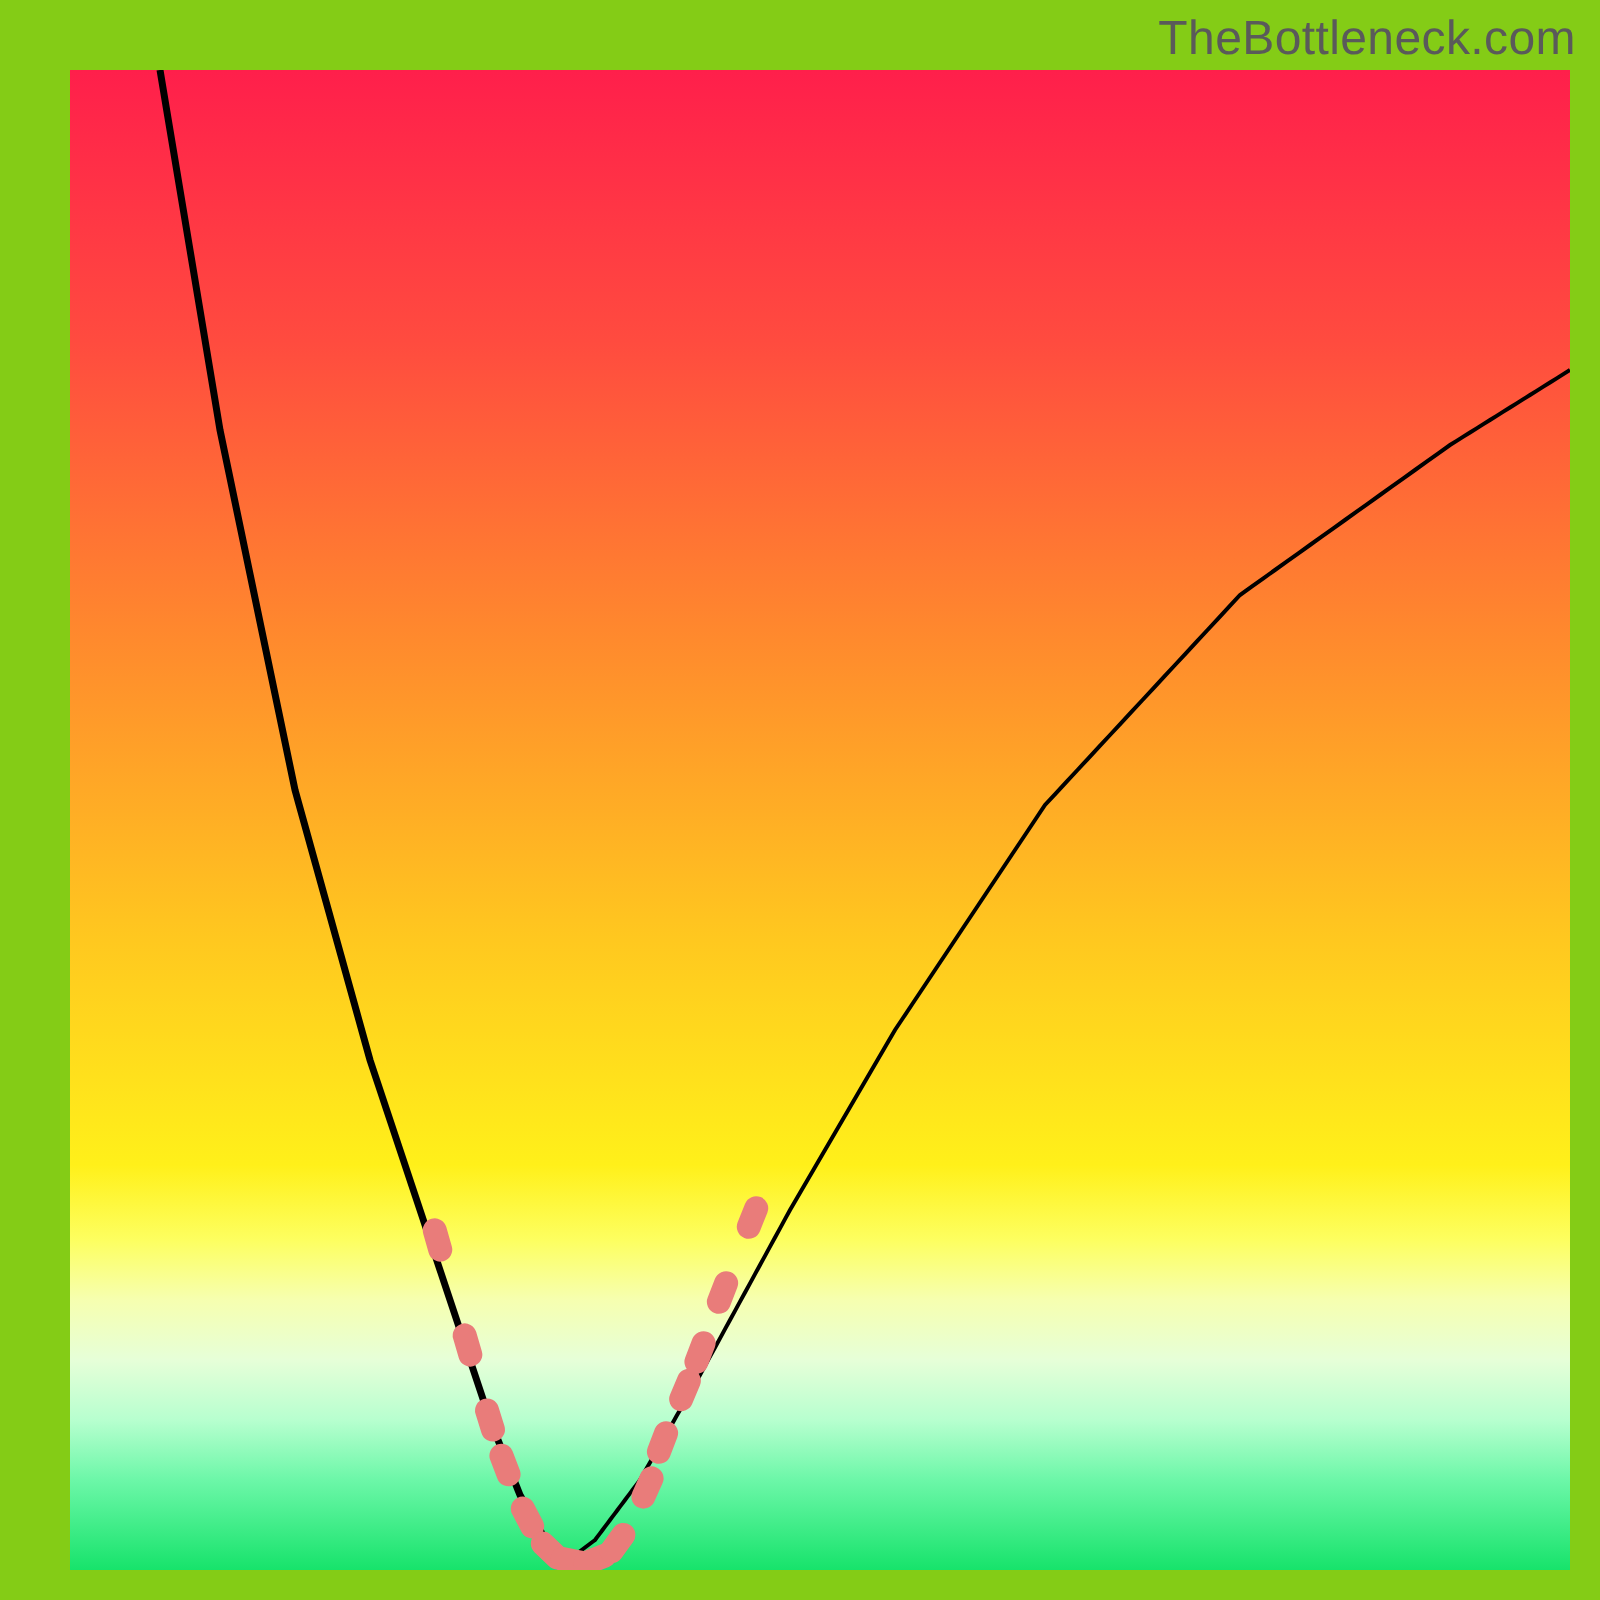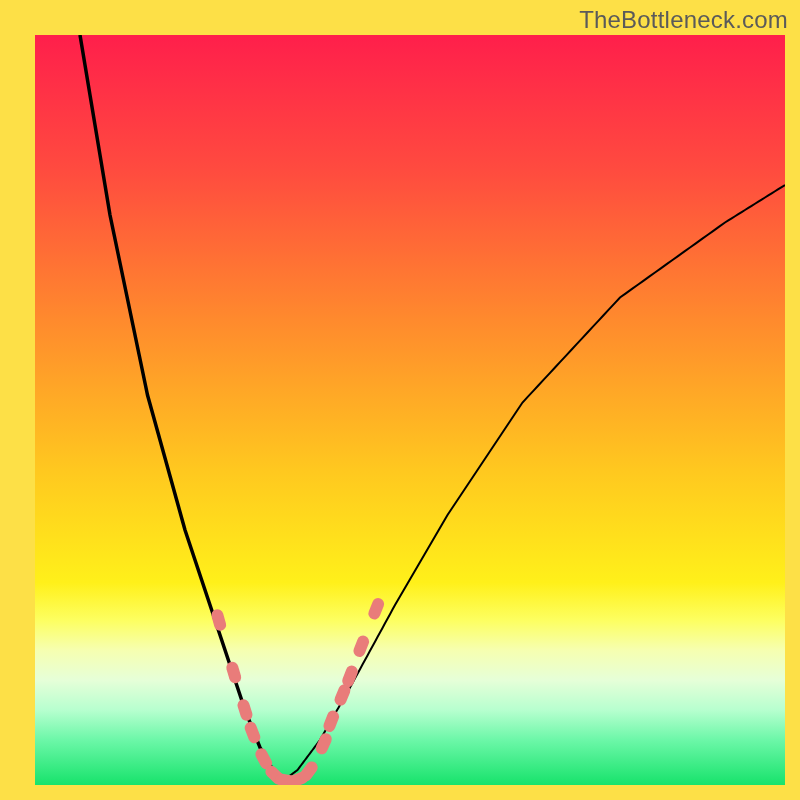--- a/index.html
+++ b/index.html
@@ -8,21 +8,21 @@
     width: 800px;
     height: 800px;
     background: #000;
     overflow: hidden;
     font-family: Arial, Helvetica, sans-serif;
   }
   .stage {
     position: relative;
     width: 800px;
     height: 800px;
-    background: #fde047;
+    background: #84cc16;
   }
   .plot-area {
     position: absolute;
     left: 35px;
     top: 35px;
     width: 750px;
     height: 750px;
     overflow: hidden;
   }
   .gradient {

